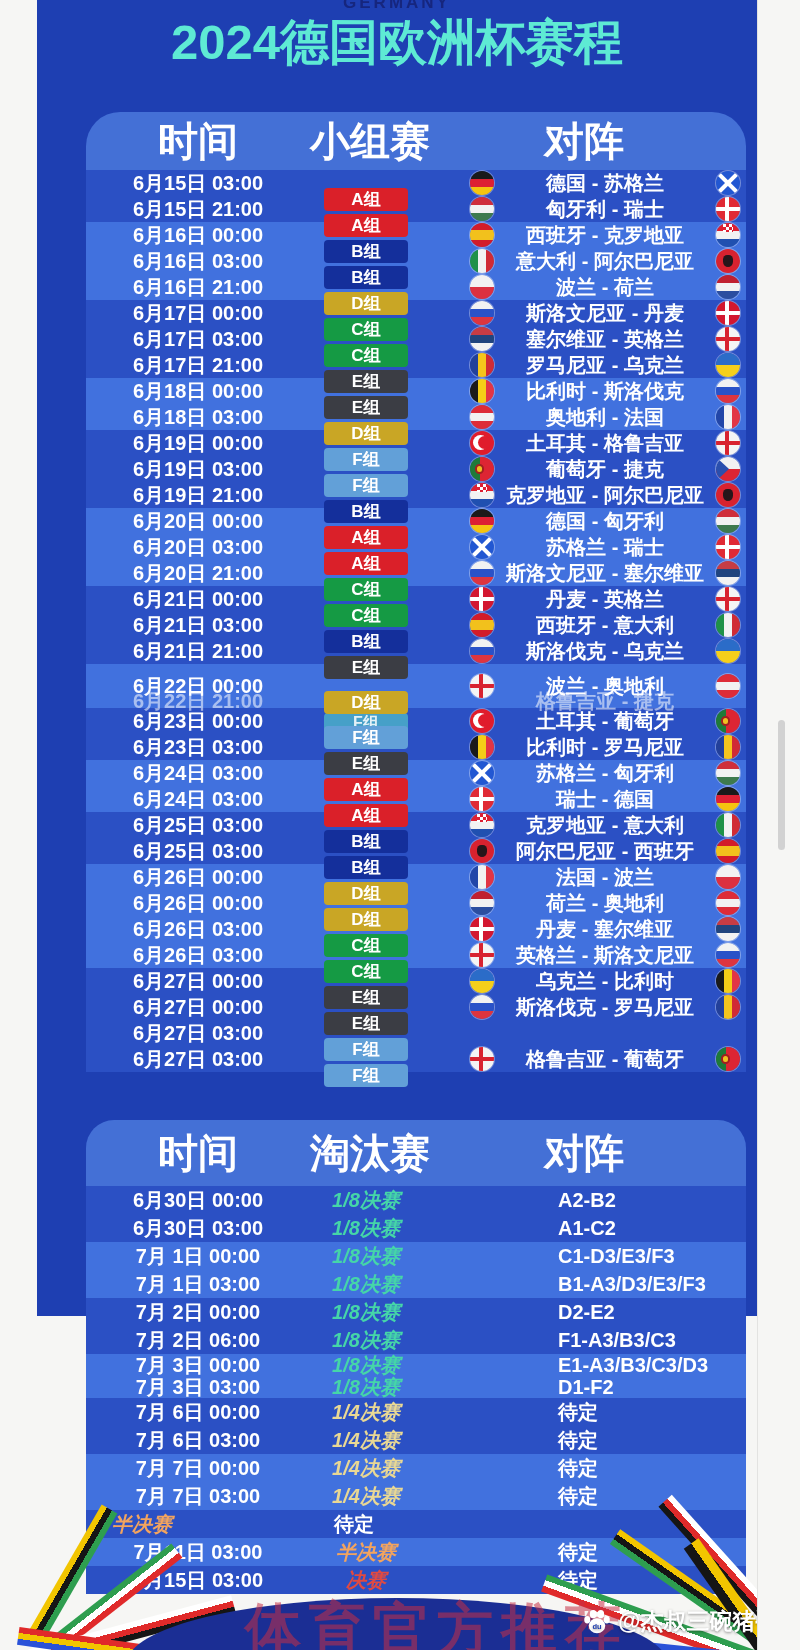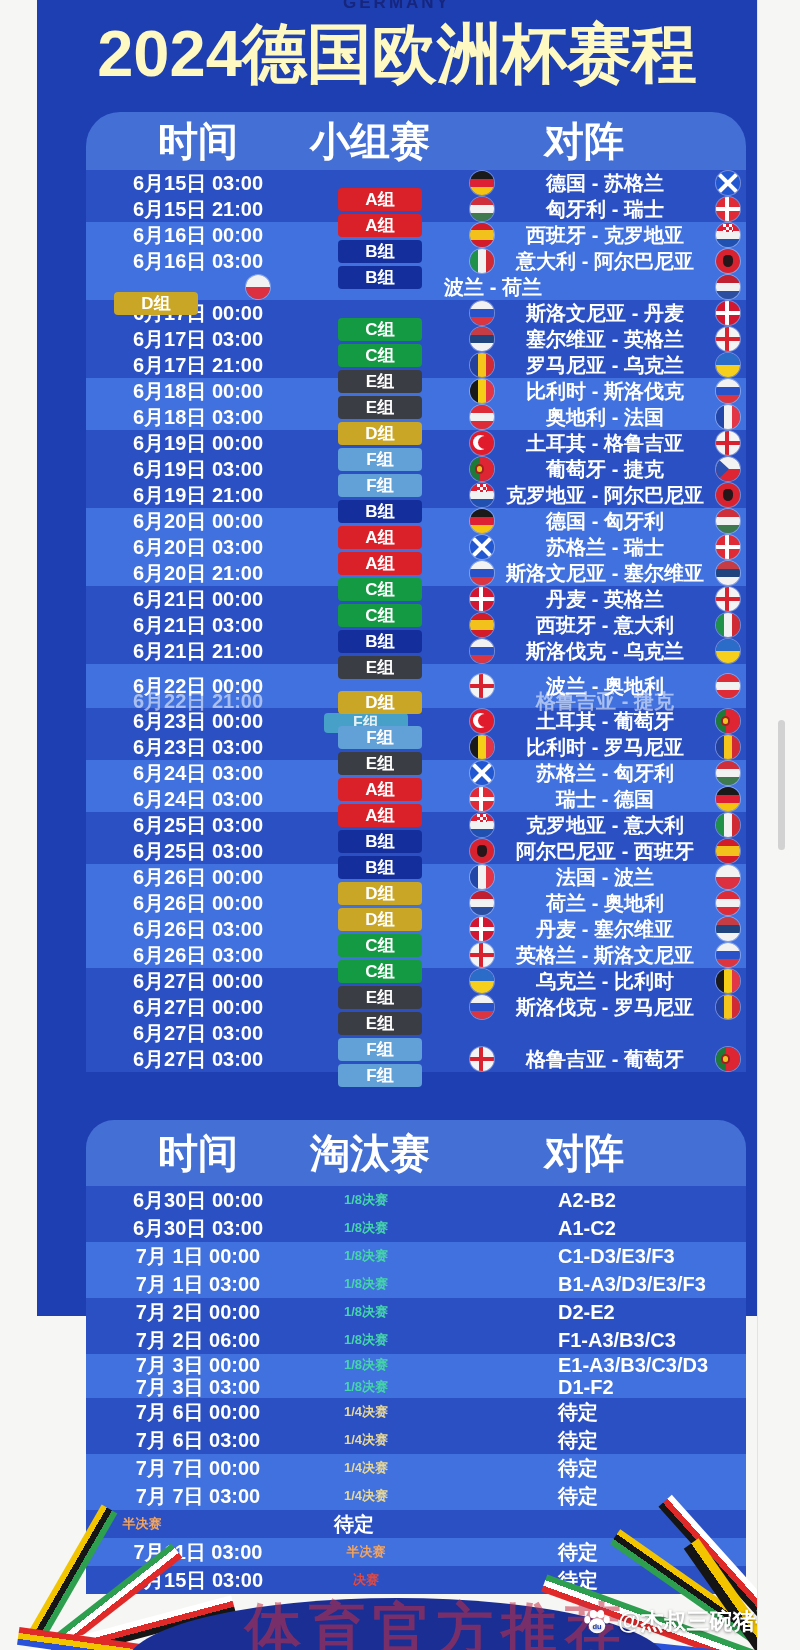--- a/index.html
+++ b/index.html
@@ -1,33 +1,33 @@
 <!DOCTYPE html>
 <html><head>
 <meta charset="utf-8">
 <style>
   html,body{margin:0;padding:0;}
   body{font-family:"Liberation Sans","DejaVu Sans",sans-serif;}
   .page{position:relative;width:800px;height:1650px;background:#f6f6f4;overflow:hidden;}
   .poster{position:absolute;left:37px;top:0;width:720px;height:1316px;background:#1e3fb2;overflow:visible;}
   .germany-label{position:absolute;top:-7px;left:0;width:100%;text-align:center;font-size:17px;font-weight:bold;letter-spacing:3px;color:#16267e;}
-  .page-title{position:absolute;top:10px;left:0;width:100%;text-align:center;font-size:65px;font-weight:800;color:#fef9c3;letter-spacing:0px;margin:0;}
+  .page-title{position:absolute;top:10px;left:0;width:100%;text-align:center;font-size:49px;font-weight:800;color:#5eead4;letter-spacing:0px;margin:0;}
   .panel{position:absolute;left:49px;width:660px;}
   .panel-header{display:flex;align-items:center;height:58px;background:#4470d6;color:#fff;font-weight:bold;font-size:40px;}
   .gp-header{border-radius:34px 34px 0 0;}
   .ko-header{border-radius:28px 28px 0 0;height:66px;}
   .ph-time{width:224px;text-align:center;}
   .ph-stage{width:112px;text-align:center;white-space:nowrap;}
   .ph-match{flex:1;text-align:center;}
   .rows{display:flex;flex-direction:column;}
   .row{display:flex;align-items:center;height:26px;color:#fff;font-weight:bold;}
   .band-d{background:#2b50c4;}
   .band-l{background:#4171de;}
   .cell-time{width:224px;text-align:center;font-size:20px;white-space:nowrap;position:relative;}
-  .cell-group{width:112px;display:flex;justify-content:flex-end;position:relative;margin-top:32px;}
+  .cell-group{width:112px;display:flex;justify-content:center;position:relative;margin-top:32px;}
   .badge{display:inline-block;width:84px;height:23px;line-height:23px;border-radius:4px;text-align:center;font-size:17px;color:#fff;position:relative;z-index:1;}
   .cell-match{flex:1;display:flex;align-items:center;min-width:0;}
   .flag{position:relative;width:24px;height:24px;border-radius:50%;overflow:hidden;flex:none;box-shadow:0 0 0 1px rgba(255,255,255,.35);}
   .flag-l{margin-left:48px;}
   .flag-r{margin-right:6px;}
   .vs{flex:1;text-align:center;font-size:20px;white-space:nowrap;position:relative;}
   .fo{position:absolute;inset:0;display:block;}
   .fo-cross::before{content:"";position:absolute;left:0;right:0;top:41%;height:18%;background:var(--oc);}
   .fo-cross::after{content:"";position:absolute;top:0;bottom:0;left:37%;width:18%;background:var(--oc);}
   .fo-saltire::before,.fo-saltire::after{content:"";position:absolute;left:-12%;right:-12%;top:42%;height:16%;background:var(--oc);}
@@ -38,21 +38,21 @@
   .fo-emblem::before{content:"";position:absolute;left:28%;top:26%;width:44%;height:48%;border-radius:45% 45% 55% 55%;background:#26161a;}
   .fo-sphere::before{content:"";position:absolute;left:20%;top:30%;width:40%;height:40%;border-radius:50%;background:var(--oc);border:2px solid #a02020;box-sizing:border-box;}
   .fo-triangle::before{content:"";position:absolute;left:0;top:0;width:0;height:0;border-top:12px solid transparent;border-bottom:12px solid transparent;border-left:13px solid var(--oc);}
   .fo-checker::before{content:"";position:absolute;left:30%;top:4%;width:40%;height:34%;background:repeating-conic-gradient(var(--oc) 0% 25%, #ffffff 25% 50%);background-size:6px 6px;}
   
   .overlap{height:44px;}
   .ghost{position:absolute;left:0;right:0;top:15px;opacity:.55;text-align:center;}
   .ghost-badge{position:absolute;top:22px;left:50%;transform:translateX(-50%);width:84px;height:20px;line-height:20px;border-radius:4px;background:#46a0c8;color:rgba(255,255,255,.85);font-size:16px;text-align:center;z-index:0;}
   
   .ko-row .cell-match{padding-left:136px;font-size:20px;}
-  .ko-stage{width:112px;text-align:center;font-size:13px;white-space:nowrap;}
+  .ko-stage{width:112px;text-align:center;font-size:20px;white-space:nowrap;font-style:italic;}
   .ko-h28{height:28px;}
   .ko-h22{height:22px;}
   
   .ribbon{position:absolute;height:18px;width:190px;z-index:6;}
   .rs1{background:linear-gradient(180deg,#f2c500 0 33%,#151515 33% 66%,#2e9e4f 66% 100%);}
   .rs2{background:linear-gradient(180deg,#ffffff 0 33%,#e02a2a 33% 66%,#151515 66% 100%);}
   .rs3{background:linear-gradient(180deg,#2e9e4f 0 33%,#ffffff 33% 66%,#e02a2a 66% 100%);}
   .rs4{background:linear-gradient(180deg,#2a52d8 0 33%,#ffffff 33% 66%,#e02a2a 66% 100%);}
   .rs5{background:linear-gradient(180deg,#f2c500 0 50%,#151515 50% 100%);}
   .rs6{background:linear-gradient(180deg,#e02a2a 0 33%,#f2c500 33% 66%,#2a52d8 66% 100%);}
@@ -124,20 +124,21 @@
             </div>
             <div class="cell-match">
               <span class="flag-l flag" style="background: linear-gradient(90deg, rgb(31, 145, 72) 0%, rgb(31, 145, 72) 33.3333%, rgb(242, 242, 242) 33.3333%, rgb(242, 242, 242) 66.6667%, rgb(208, 43, 53) 66.6667%, rgb(208, 43, 53) 100%);"></span>
               <span class="vs">意大利 - 阿尔巴尼亚</span>
               <span class="flag-r flag" style="background: rgb(216, 34, 47);">
                 <i class="fo fo-emblem" style="--oc: #26161a;"></i>
               </span>
             </div>
           </div>
           <div class="row band-l">
+            <div class="cell-time">6月16日 21:00</div>
             <div class="cell-group">
               <span class="badge" style="background: rgb(201, 166, 37);">D组</span>
             </div>
             <div class="cell-match">
               <span class="flag-l flag" style="background: linear-gradient(rgb(242, 242, 242) 0%, rgb(242, 242, 242) 50%, rgb(220, 48, 64) 50%, rgb(220, 48, 64) 100%);"></span>
               <span class="vs">波兰 - 荷兰</span>
               <span class="flag-r flag" style="background: linear-gradient(rgb(192, 32, 48) 0%, rgb(192, 32, 48) 33.3333%, rgb(242, 242, 242) 33.3333%, rgb(242, 242, 242) 66.6667%, rgb(43, 78, 160) 66.6667%, rgb(43, 78, 160) 100%);"></span>
             </div>
           </div>
           <div class="row band-d">

